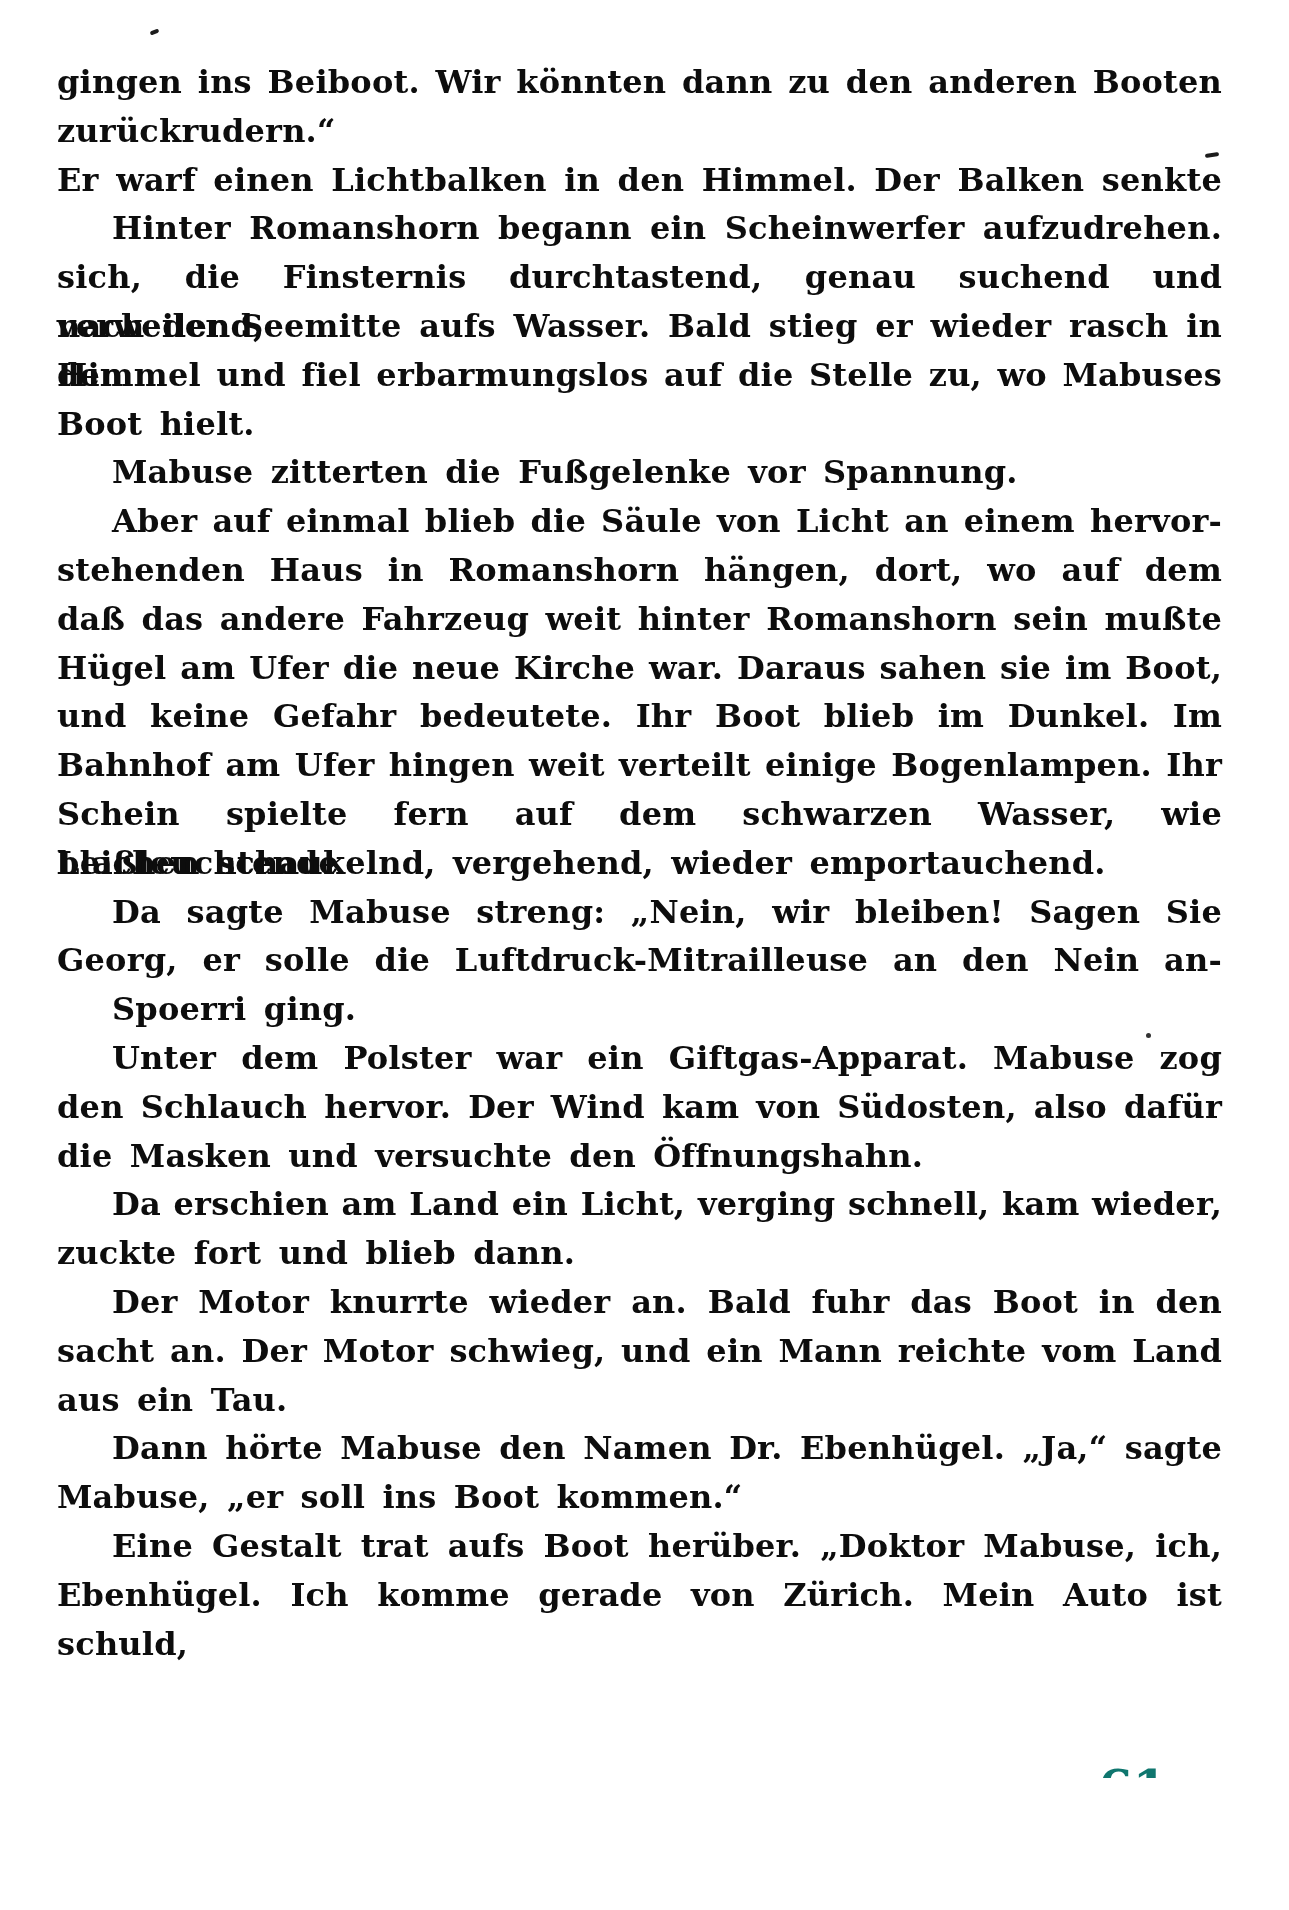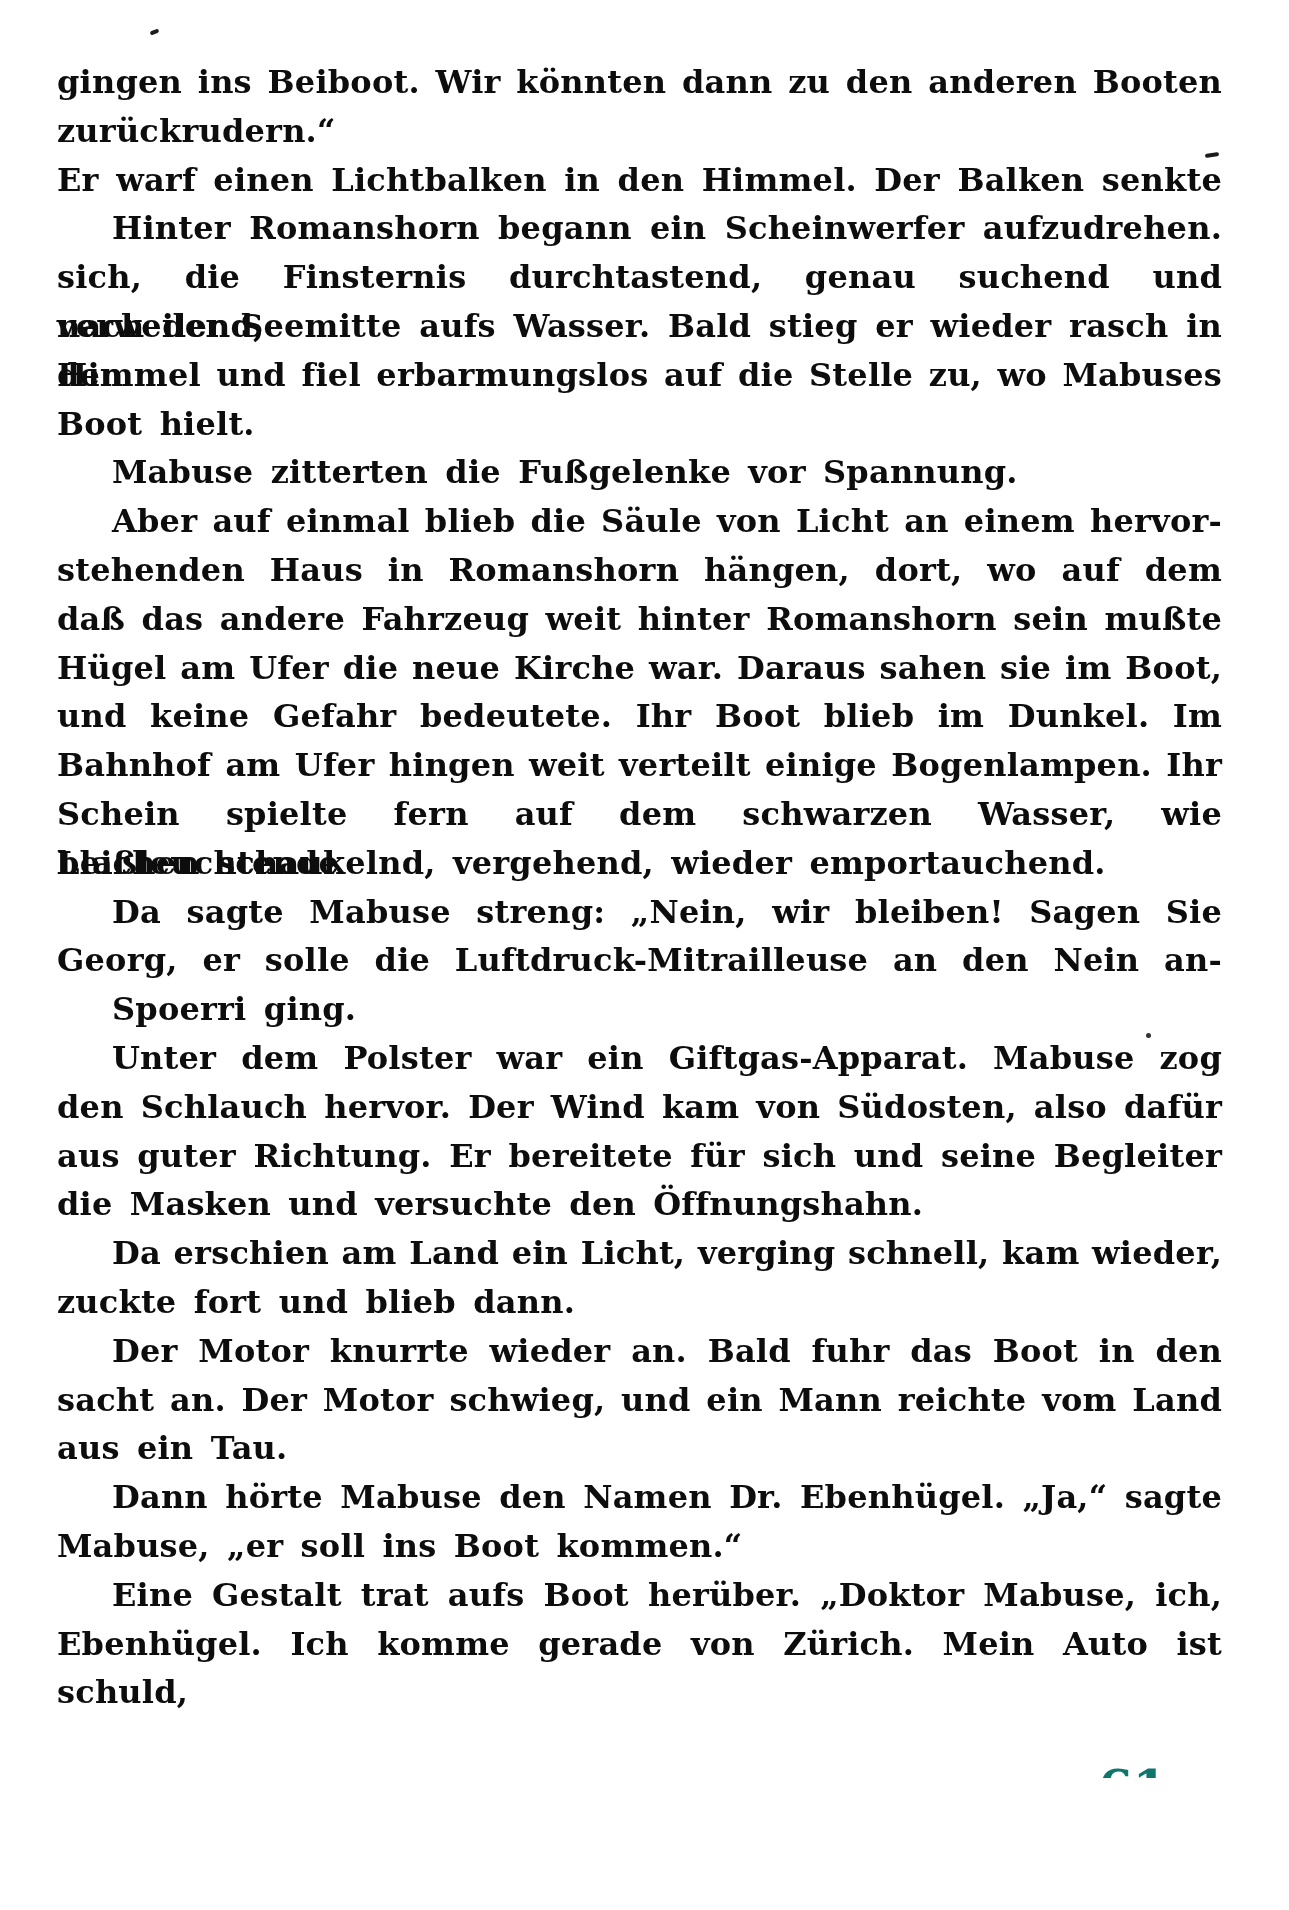--- a/index.html
+++ b/index.html
@@ -99,21 +99,20 @@
       <div class="line justify">Hügel am Ufer die neue Kirche war. Daraus sahen sie im Boot,</div>
       <div class="line justify">und keine Gefahr bedeutete. Ihr Boot blieb im Dunkel. Im</div>
       <div class="line justify">Bahnhof am Ufer hingen weit verteilt einige Bogenlampen. Ihr</div>
       <div class="line justify">Schein spielte fern auf dem schwarzen Wasser, wie blaßleuchtende</div>
       <div class="line">Leichen schaukelnd, vergehend, wieder emportauchend.</div>
       <div class="line indent justify">Da sagte Mabuse streng: „Nein, wir bleiben! Sagen Sie</div>
       <div class="line justify">Georg, er solle die Luftdruck-Mitrailleuse an den Nein an-</div>
       <div class="line indent">Spoerri ging.</div>
       <div class="line indent justify">Unter dem Polster war ein Giftgas-Apparat. Mabuse zog</div>
       <div class="line justify">den Schlauch hervor. Der Wind kam von Südosten, also dafür</div>
-      <div class="line justify">aus guter Richtung. Er bereitete für sich und seine Begleiter</div>
       <div class="line">die Masken und versuchte den Öffnungshahn.</div>
       <div class="line indent justify">Da erschien am Land ein Licht, verging schnell, kam wieder,</div>
       <div class="line">zuckte fort und blieb dann.</div>
       <div class="line indent justify">Der Motor knurrte wieder an. Bald fuhr das Boot in den</div>
       <div class="line justify">sacht an. Der Motor schwieg, und ein Mann reichte vom Land</div>
       <div class="line">aus ein Tau.</div>
       <div class="line indent justify">Dann hörte Mabuse den Namen Dr. Ebenhügel. „Ja,“ sagte</div>
       <div class="line">Mabuse, „er soll ins Boot kommen.“</div>
       <div class="line indent justify">Eine Gestalt trat aufs Boot herüber. „Doktor Mabuse, ich,</div>
       <div class="line justify">Ebenhügel. Ich komme gerade von Zürich. Mein Auto ist schuld,</div>

